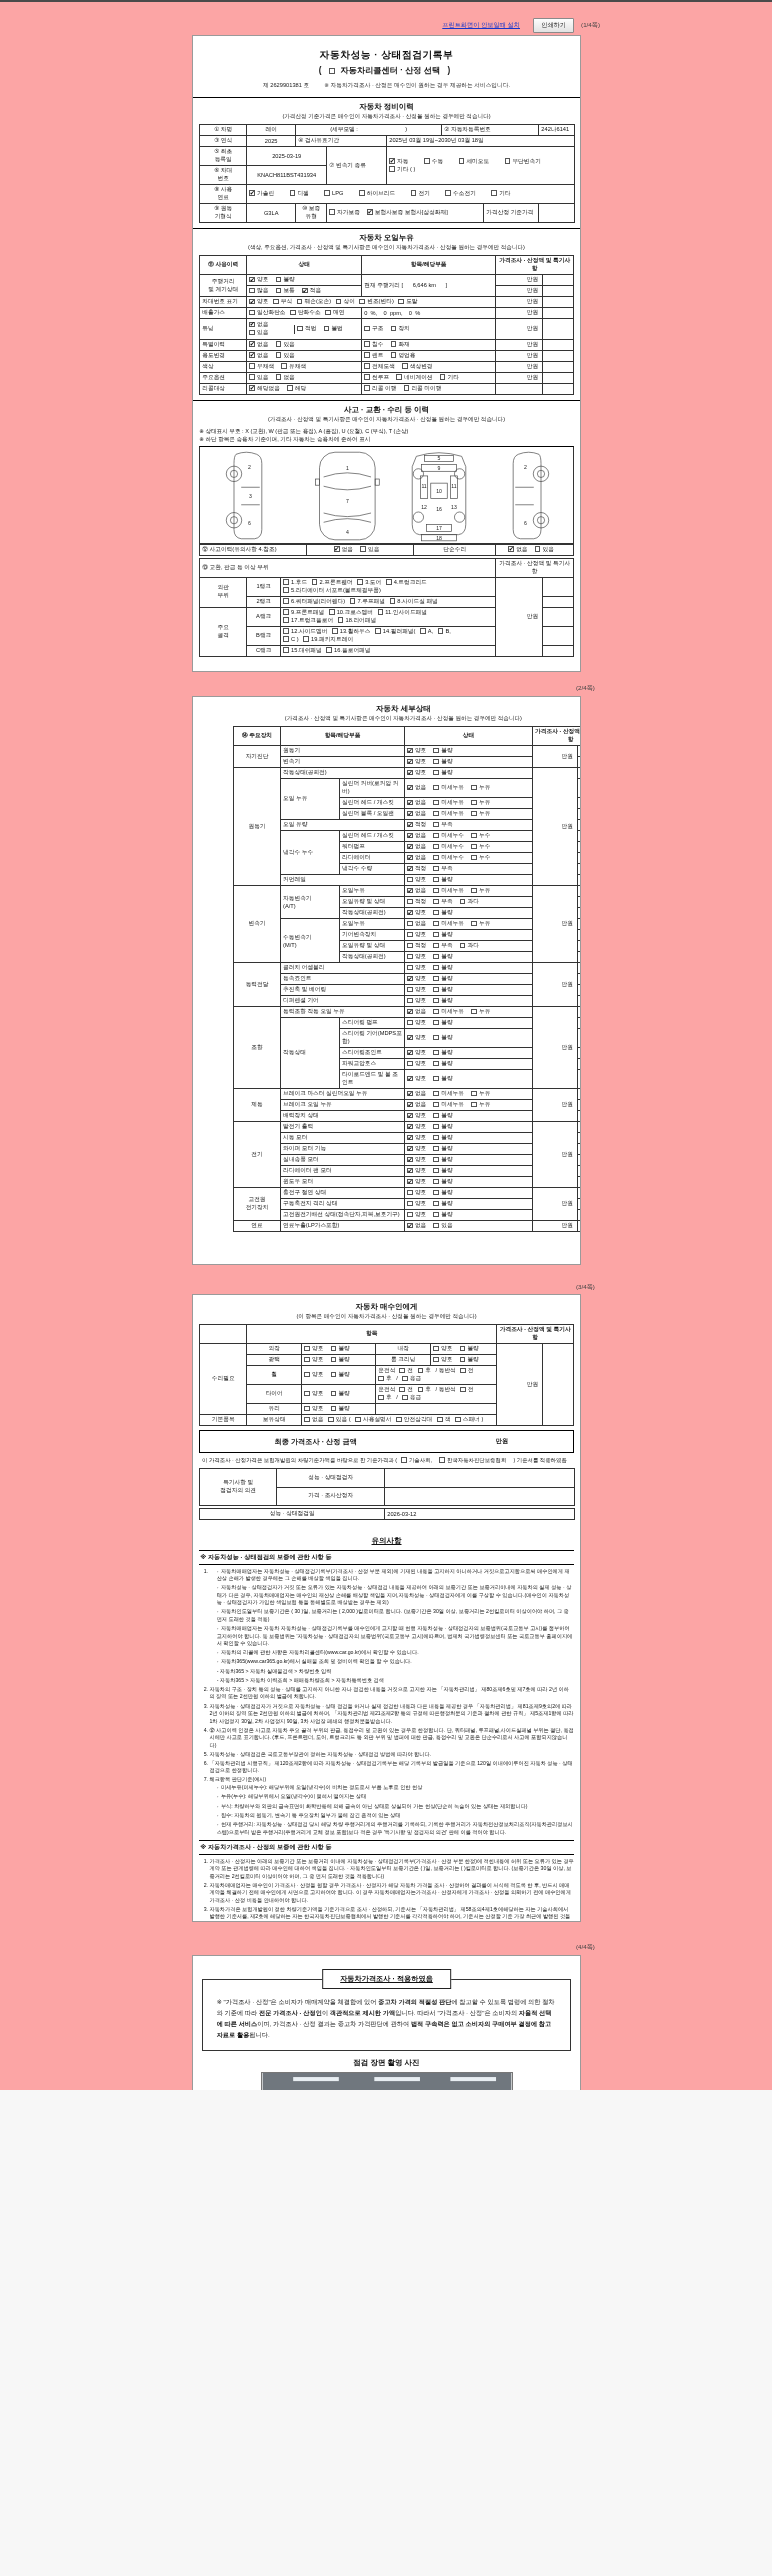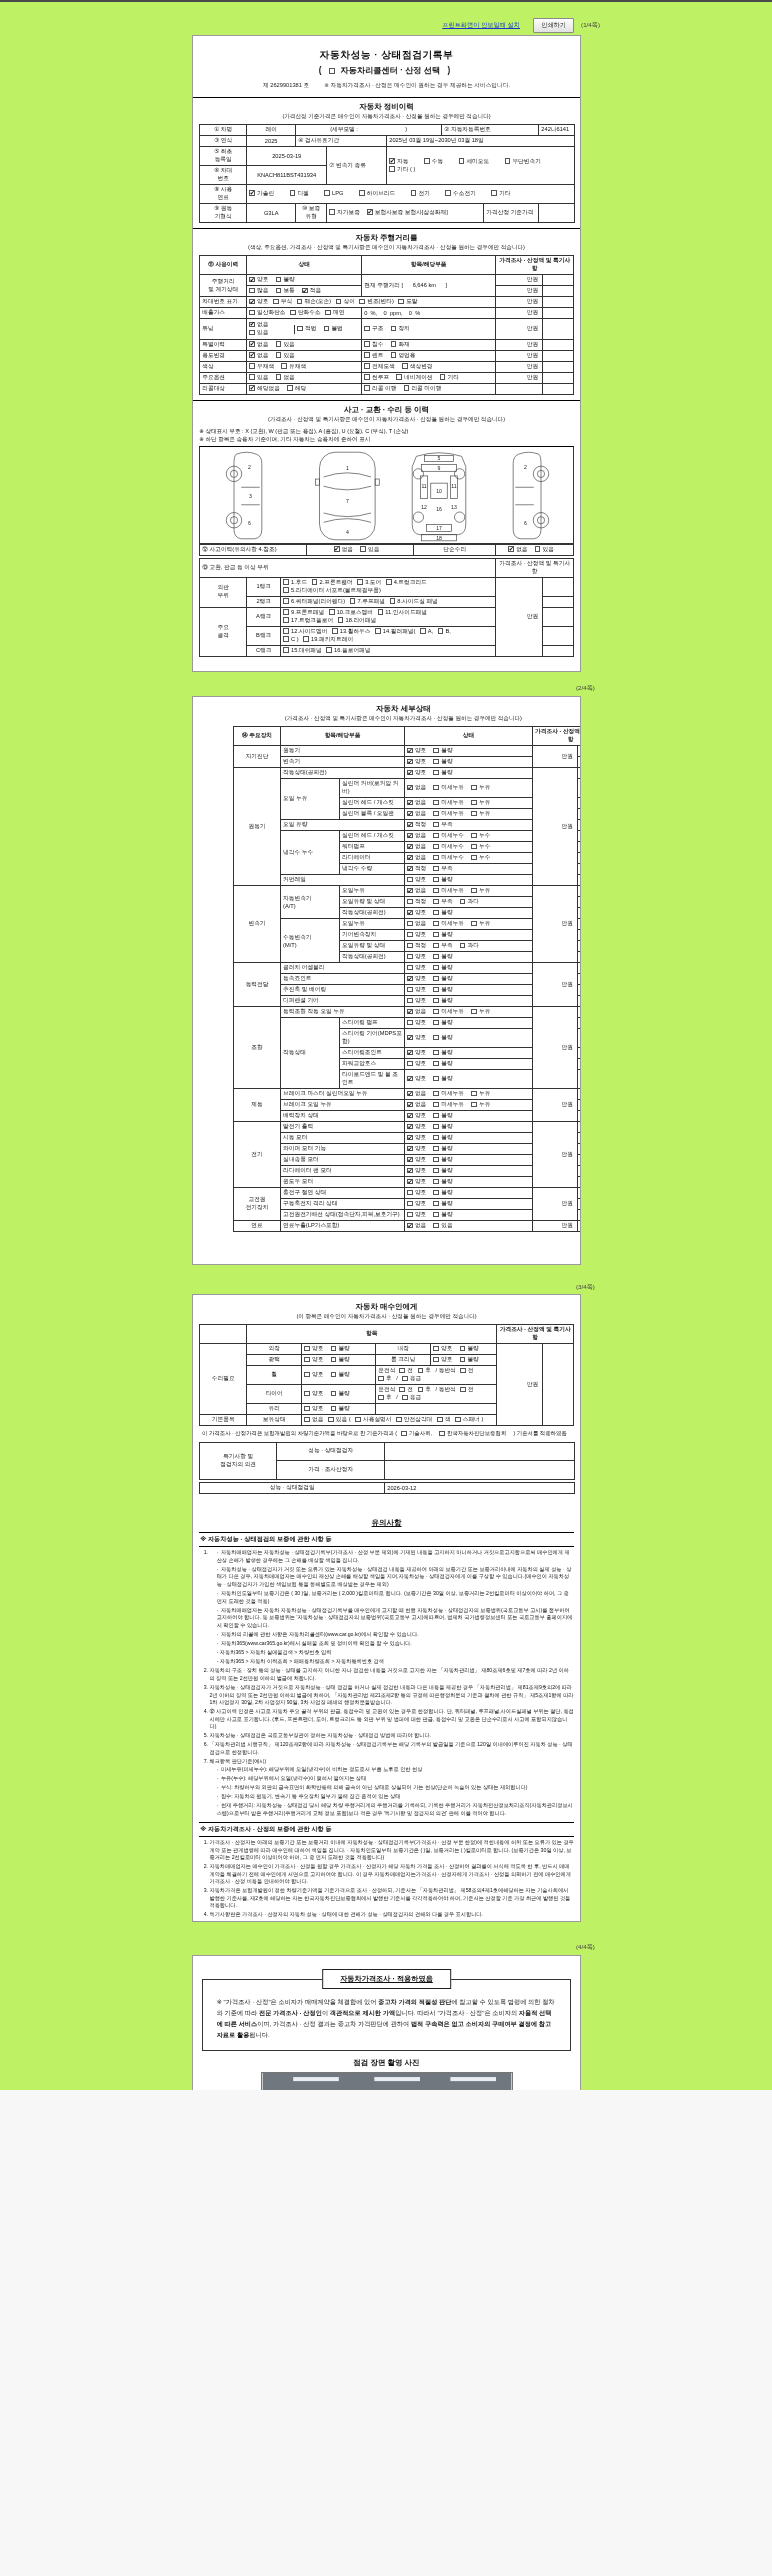--- a/index.html
+++ b/index.html
@@ -1,18 +1,18 @@
 <!DOCTYPE html>
 <html style="font-size:8.2px"><head>
 <meta charset="utf-8">
 <style>
   html,body{margin:0;padding:0;background:#f7f7f7;}
   *{box-sizing:border-box;}
   body{font-family:"Liberation Sans","DejaVu Sans",sans-serif;color:#111;}
-  #canvas{position:relative;width:773px;height:2090px;background:#bef264;overflow:hidden;}
+  #canvas{position:relative;width:773px;height:2090px;background:#fca5a5;overflow:hidden;}
   #topstrip{position:absolute;top:0;left:0;width:773px;height:2.1px;background:#4a4a4a;}
   .toolbar{position:absolute;top:17.5px;left:192px;width:408px;text-align:right;font-size:6.2px;white-space:nowrap;}
   .toolbar a{color:#1535cc;text-decoration:underline;margin-right:11.3px;}
   .btn{display:inline-block;border:0.5px solid #8a8a8a;background:linear-gradient(#fdfdfd,#e2e2e2);padding:2.1px 7.2px;font-size:6.2px;color:#222;border-radius:1px;}
   .pgbadge{position:absolute;left:576px;width:36px;font-size:6.2px;color:#444;}
   .page{position:absolute;left:192px;width:389px;background:#fff;border:1px solid #9a9a9a;padding:5.2px 6.2px;overflow:hidden;}
   
   table{border-collapse:collapse;width:375px;table-layout:fixed;}
   table.bx{border:1px solid #000;}
   td,th{border:0.5px solid #333;font-size:5.7px;padding:1px 2.1px;vertical-align:middle;word-break:break-all;}
@@ -151,21 +151,21 @@
         <td class="preline">⑩ 보증
 유형</td>
         <td colspan="3"><span class="opt"><span class="cb"></span><span class="ol">자가보증</span></span><span class="opt"><span class="cb on"></span><span class="ol">보험사보증 보험사[삼성화재]</span></span></td>
         <td>가격산정 기준가격</td>
         <td></td>
       </tr>
     </tbody>
       </table>
 
     <div style="border-top:1px solid #000;margin:5.2px -6.2px 0;"></div>
-    <div class="sec-t">자동차 주행거리를</div>
+    <div class="sec-t">자동차 오일누유</div>
     <div class="sec-n">(색상, 주요옵션, 가격조사 · 산정액 및 특기사항은 매수인이 자동차가격조사 · 산정을 원하는 경우에만 적습니다)</div>
 
     <table class="bx">
       <colgroup>
           <col style="width:47px">
           <col style="width:115px">
           <col style="width:134px">
           <col style="width:47px">
           <col style="width:31px">
         </colgroup>
@@ -708,20 +708,24 @@
         <td colspan="2"></td>
       </tr>
       <tr>
         <td class="c">기본품목</td>
         <td class="c">보유상태</td>
         <td colspan="3" class="tight"><span class="opt"><span class="cb"></span><span class="ol">없음</span></span><span class="opt"><span class="cb"></span><span class="ol">있음 (</span></span><span class="opt"><span class="cb"></span><span class="ol">사용설명서</span></span><span class="opt"><span class="cb"></span><span class="ol">안전삼각대</span></span><span class="opt"><span class="cb"></span><span class="ol">잭</span></span><span class="opt"><span class="cb"></span><span class="ol">스패너 )</span></span></td>
       </tr>
     </tbody>
       </table>
 
+    <div class="finrow">
+      <div class="fl">최종 가격조사 · 산정 금액</div>
+      <div class="fr">만원</div>
+    </div>
     <div class="notecb"><span class="optxt">이 가격조사 · 산정가격은 보험개발원의 차량기준가액을 바탕으로 한 기준가격과 (</span><span class="opt"><span class="cb"></span><span class="ol">기술사회,</span></span><span class="opt"><span class="cb"></span><span class="ol">한국자동차진단보증협회</span></span><span class="optxt">) 기준서를 적용하였음</span></div>
 
     <table class="bx">
       <colgroup>
           <col style="width:77px">
           <col style="width:108px">
           <col style="width:190px">
         </colgroup>
       <tbody>
           <tr style="height:18.5px;">
@@ -742,21 +746,21 @@
           <col style="width:190px">
         </colgroup>
       <tbody>
           <tr>
         <td class="c">성능 · 상태점검일</td>
         <td>2026-03-12</td>
       </tr>
     </tbody>
       </table>
 
-    <div class="sec-t" style="margin-top:24px;text-decoration:underline;">유의사항</div>
+    <div class="sec-t" style="margin-top:16px;text-decoration:underline;">유의사항</div>
     <div class="band">※ 자동차성능 · 상태점검의 보증에 관한 사항 등</div>
     <div class="law">
       <ol>
         <li>
           <ul>
             <li>자동차매매업자는 자동차성능 · 상태점검기록부(가격조사 · 산정 부분 제외)에 기재된 내용을 고지하지 아니하거나 거짓으로고지함으로써 매수인에게 재산상 손해가 발생한 경우에는 그 손해를 배상할 책임을 집니다.</li>
             <li>자동차성능 · 상태점검자가 거짓 또는 오류가 있는 자동차성능 · 상태점검 내용을 제공하여 아래의 보증기간 또는 보증거리이내에 자동차의 실제 성능 · 상태가 다른 경우, 자동차매매업자는 매수인의 재산상 손해를 배상할 책임을 지며,자동차성능 · 상태점검자에게 이를 구상할 수 있습니다.(매수인이 자동차성능 · 상태점검자가 가입한 책임보험 등을 통해별도로 배상받는 경우는 제외)</li>
             <li>자동차인도일부터 보증기간은 ( 30 )일, 보증거리는 ( 2,000 )킬로미터로 합니다. (보증기간은 30일 이상, 보증거리는 2천킬로미터 이상이어야 하며, 그 중 먼저 도래한 것을 적용)</li>
             <li>자동차매매업자는 자동차 자동차성능 · 상태점검기록부를 매수인에게 고지할 때 현행 자동차성능 · 상태점검자의 보증범위(국토교통부 고시)를 첨부하여 고지하여야 합니다. 동 보증범위는 '자동차성능 · 상태점검자의 보증범위'(국토교통부 고시)에따르며, 법제처 국가법령정보센터 또는 국토교통부 홈페이지에서 확인할 수 있습니다.</li>
             <li>자동차의 리콜에 관한 사항은 자동차리콜센터(www.car.go.kr)에서 확인할 수 있습니다.</li>

